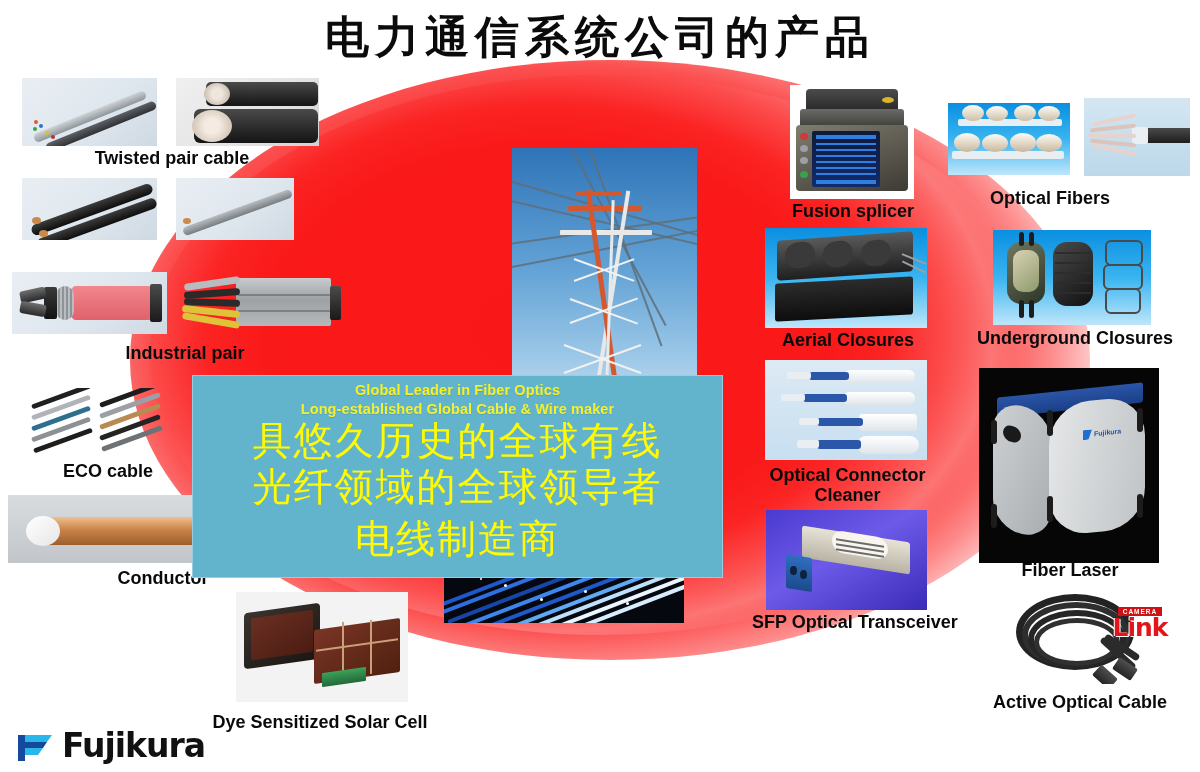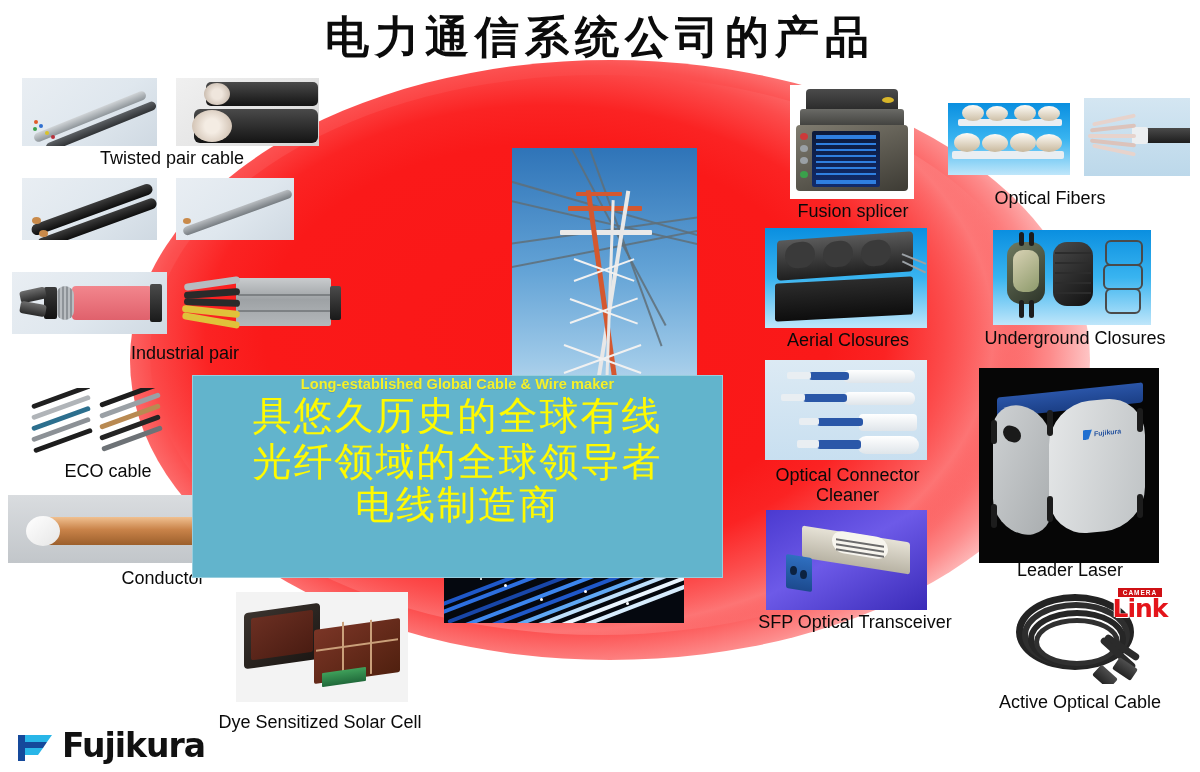--- a/index.html
+++ b/index.html
@@ -27,21 +27,21 @@
   }
   
   .title{
     position:absolute;left:0;top:8px;width:1200px;text-align:center;
     font-family:"DejaVu Serif","Liberation Serif",serif;
     font-size:44px;font-weight:700;color:#0b0b0b;letter-spacing:6px;
     z-index:30;
   }
   
   .cap{
-    position:absolute;z-index:25;color:#0a0a0a;font-weight:normal;
+    position:absolute;z-index:25;color:#0a0a0a;font-weight:bold;
     font-family:"Liberation Sans",sans-serif;text-align:center;
     line-height:1.12;white-space:pre-line;
   }
   .ph{position:absolute;z-index:20;overflow:hidden;background:#eef1f4;}
 
   
   .sky{background:linear-gradient(180deg,#2f74b8 0%,#63a3d6 45%,#9ec9e8 78%,#cfe3f0 100%);}
   .bluebg{background:linear-gradient(180deg,#0a8fe0 0%,#39b4f0 50%,#bfe6fa 100%);}
   .lightbg{background:linear-gradient(140deg,#e9eef3 0%,#dfe7ee 55%,#cfd9e2 100%);}
   .greybg{background:linear-gradient(140deg,#f0f0f0 0%,#e3e3e3 60%,#d2d2d2 100%);}
@@ -78,21 +78,21 @@
     font-size:39px;line-height:1.12;font-weight:400;letter-spacing:2px;
     margin-top:2px;
   }
   
   .fuji{position:absolute;left:14px;top:726px;z-index:45;display:flex;align-items:center;}
   .fuji-word{
     font-family:"DejaVu Sans","Liberation Sans",sans-serif;
     font-size:33px;font-weight:bold;color:#111;letter-spacing:-1px;margin-left:6px;
   }
   
-  .clink{position:absolute;left:1104px;top:588px;z-index:30;width:72px;}
+  .clink{position:absolute;left:1104px;top:607px;z-index:30;width:72px;}
   .clink-top{
     background:#cf1014;color:#fff;font-size:6.5px;font-weight:bold;
     letter-spacing:1px;text-align:center;width:44px;margin:0 auto;padding:1px 0;
     font-family:"Liberation Sans",sans-serif;
   }
   .clink-main{
     color:#e4141a;font-size:25px;font-weight:bold;text-align:center;line-height:.95;
     font-family:"DejaVu Sans","Liberation Sans",sans-serif;
     text-shadow:1px 1px 0 #fff,-1px 0 0 #fff;letter-spacing:-1px;
   }
@@ -345,45 +345,46 @@
     <div class="rod" style="left:12px;top:136px;width:6px;height:24px;background:#1c1c1c;"></div>
     <div class="rod" style="left:68px;top:42px;width:6px;height:26px;background:#1c1c1c;"></div>
     <div class="rod" style="left:68px;top:128px;width:6px;height:26px;background:#1c1c1c;"></div>
     <div class="rod" style="left:158px;top:40px;width:6px;height:24px;background:#1c1c1c;"></div>
     <div class="rod" style="left:158px;top:126px;width:6px;height:24px;background:#1c1c1c;"></div>
     <div style="position:absolute;left:104px;top:58px;width:44px;height:14px;transform:skewY(-6deg);">
       <div style="position:absolute;left:0;top:2px;width:9px;height:10px;background:#1f6fd0;clip-path:polygon(0 0,100% 0,60% 100%,0 100%);"></div>
       <div style="position:absolute;left:11px;top:3px;color:#24529e;font-size:7px;font-weight:bold;font-family:'Liberation Sans',sans-serif;">Fujikura</div>
     </div>
   </div>
-  <div class="cap" style="left:990px;top:560px;width:160px;font-size:18px;">Leader Laser</div>
+  <div class="cap" style="left:990px;top:560px;width:160px;font-size:18px;">Fiber Laser</div>
 
   <div class="ph" style="left:1010px;top:592px;width:150px;height:92px;background:transparent;z-index:22;">
     <div style="position:absolute;left:6px;top:2px;width:104px;height:62px;border:7px solid #232323;border-radius:50%;"></div>
     <div style="position:absolute;left:12px;top:10px;width:96px;height:54px;border:6px solid #2e2e2e;border-radius:50%;"></div>
     <div style="position:absolute;left:18px;top:18px;width:86px;height:46px;border:6px solid #262626;border-radius:50%;"></div>
     <div style="position:absolute;left:24px;top:26px;width:76px;height:38px;border:5px solid #303030;border-radius:50%;"></div>
     <div class="rod" style="left:92px;top:52px;width:40px;height:7px;background:#2b2b2b;transform:rotate(34deg);"></div>
     <div class="rod" style="left:86px;top:58px;width:44px;height:7px;background:#2b2b2b;transform:rotate(42deg);"></div>
     <div class="rod" style="left:104px;top:70px;width:22px;height:14px;background:linear-gradient(180deg,#4f4f4f,#242424);border-radius:2px;transform:rotate(34deg);"></div>
     <div class="rod" style="left:84px;top:78px;width:22px;height:14px;background:linear-gradient(180deg,#4f4f4f,#242424);border-radius:2px;transform:rotate(42deg);"></div>
   </div>
 
   <div class="clink">
     <div class="clink-top">CAMERA</div>
     <div class="clink-main">Link</div>
   </div>
 
   <div class="cap" style="left:955px;top:692px;width:250px;font-size:18px;">Active Optical Cable</div>
 
   <div class="callout">
+    <div class="eng">Global Leader in Fiber Optics</div>
     <div class="eng" style="padding-top:0;">Long-established Global Cable &amp; Wire maker</div>
     <div class="cn" style="margin-top:0;">具悠久历史的全球有线</div>
     <div class="cn">光纤领域的全球领导者</div>
-    <div class="cn" style="margin-top:0;">电线制造商</div>
+    <div class="cn" style="margin-top:8px;">电线制造商</div>
   </div>
 
   <div class="fuji">
     <svg width="42" height="34" viewBox="0 0 42 34">
       <path d="M4 6 H38 L33 13 H14 L10 19 H29 L24 26 H5 Z" fill="#29b6e8"></path>
       <path d="M4 6 L11 6 L11 32 L4 32 Z" fill="#15499b"></path>
       <path d="M9 13 H33 L29 19 H9 Z" fill="#15499b"></path>
     </svg>
     <span class="fuji-word">Fujikura</span>
   </div>

